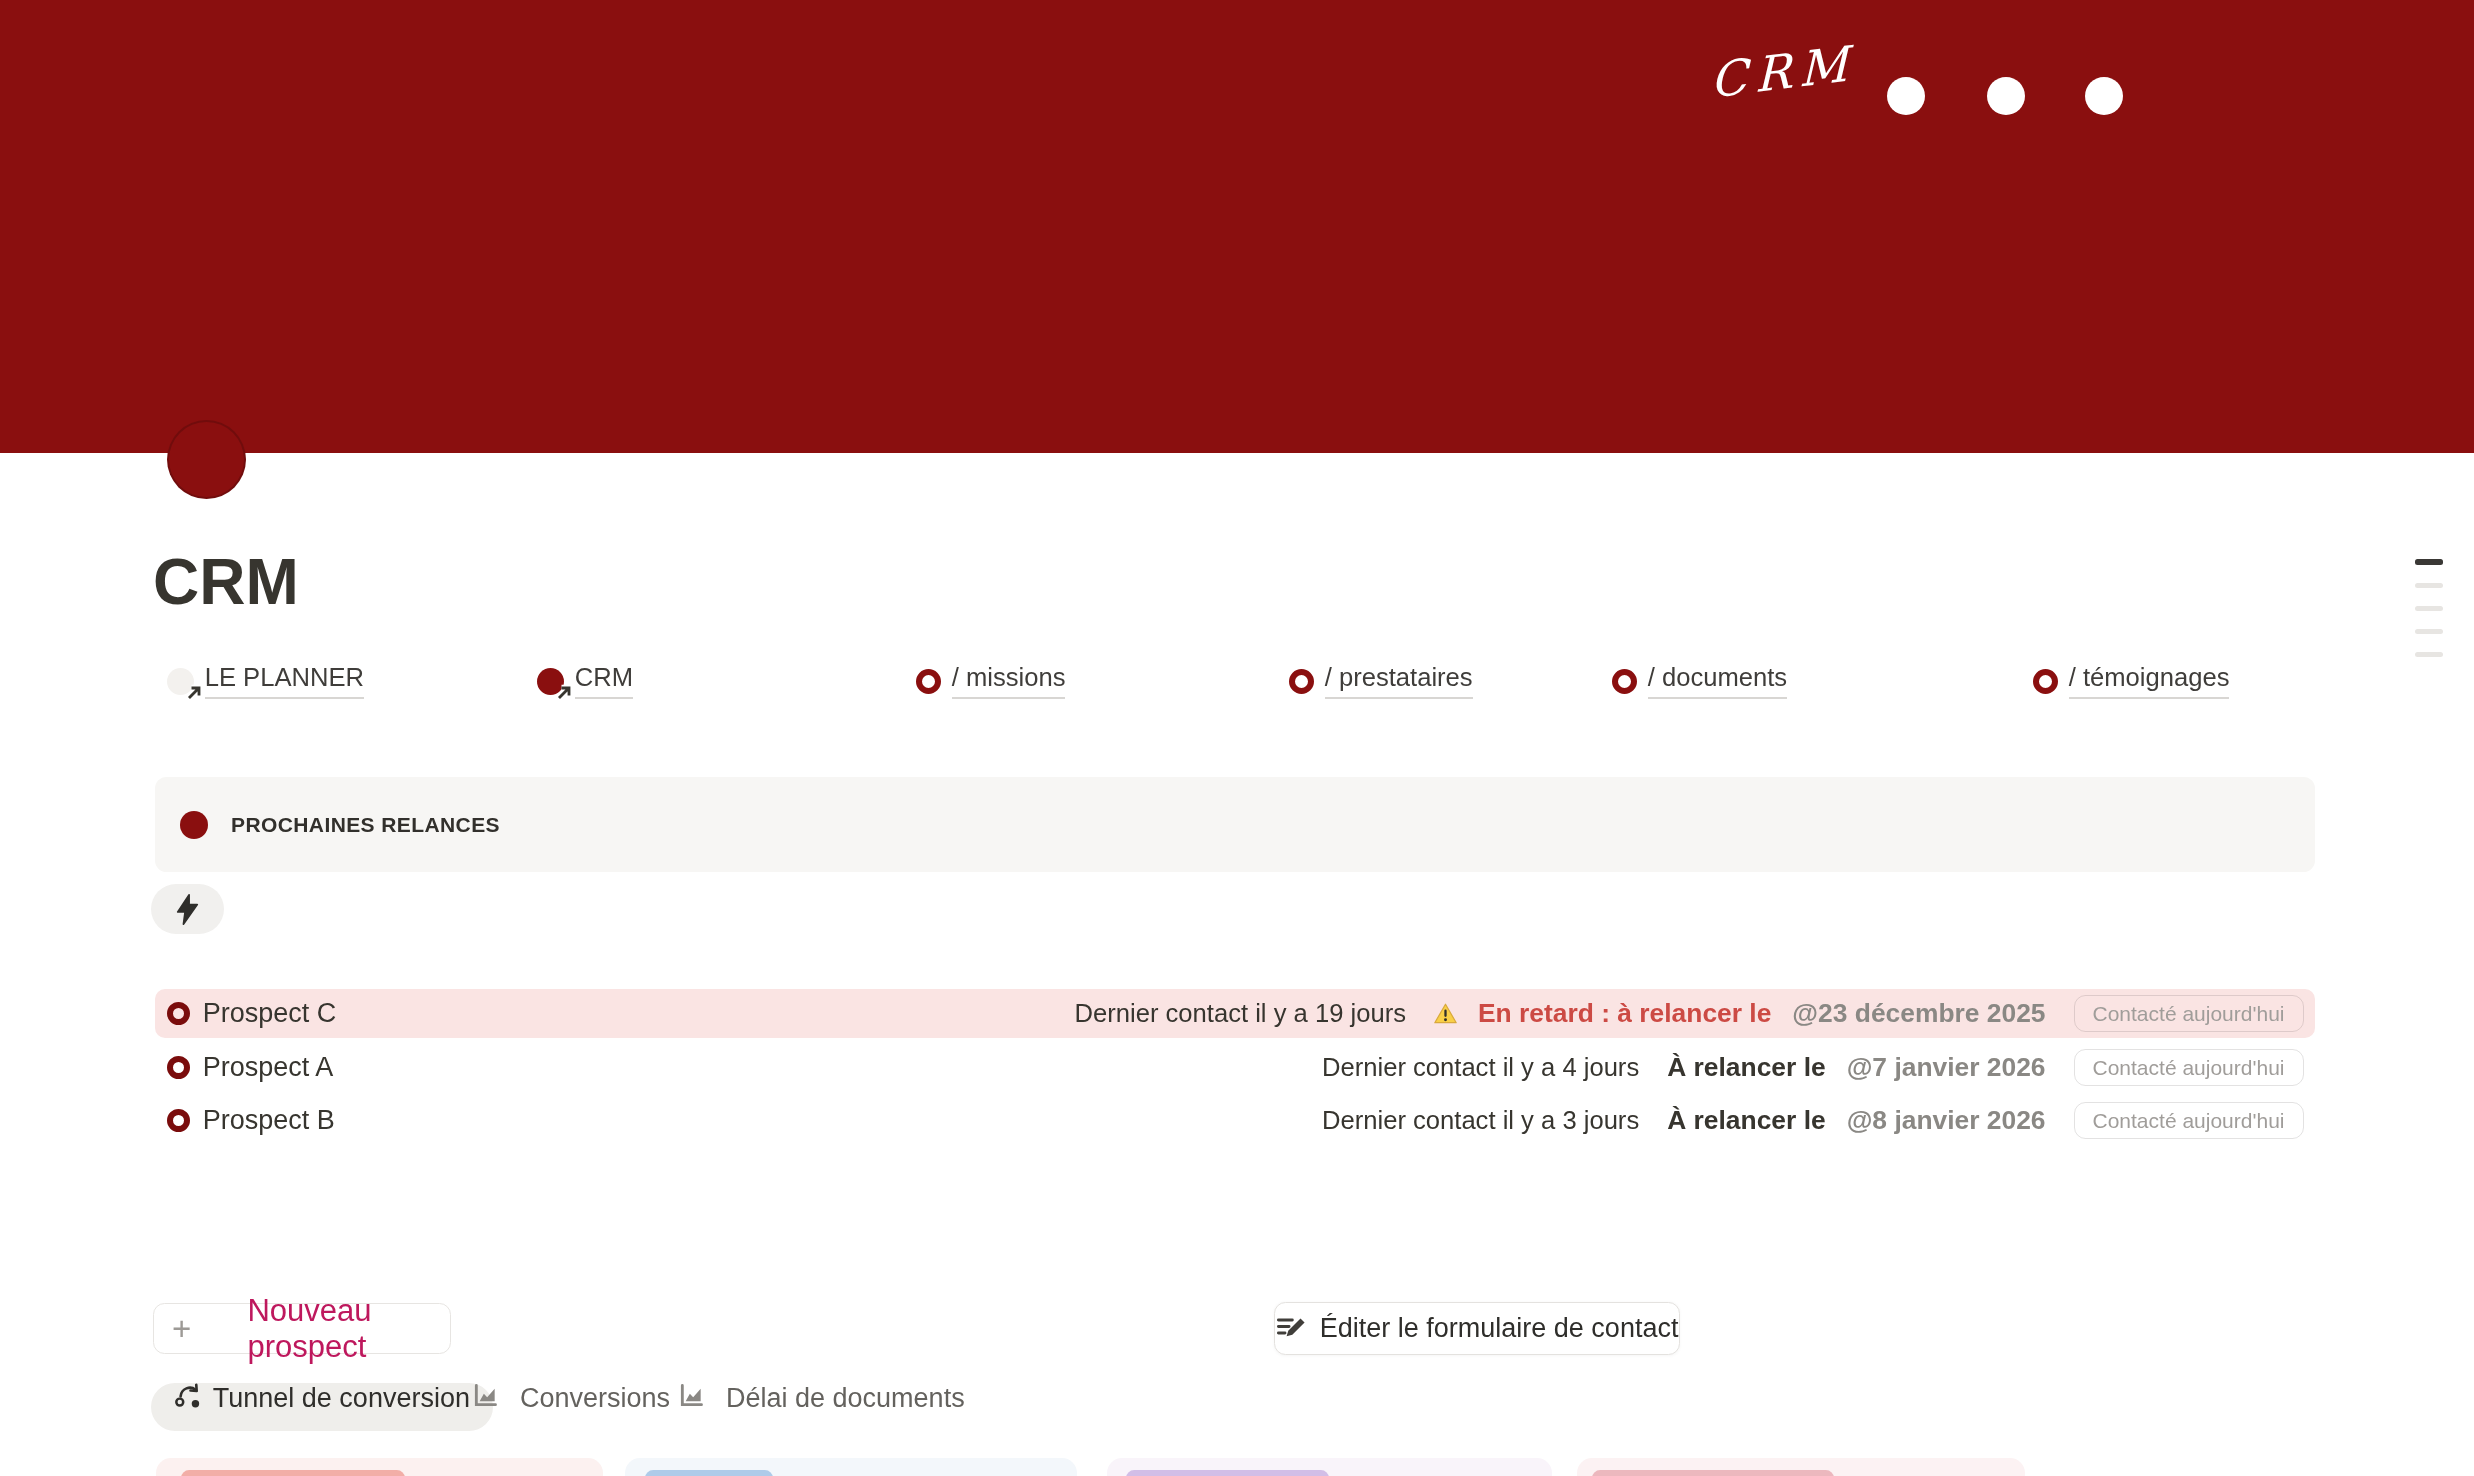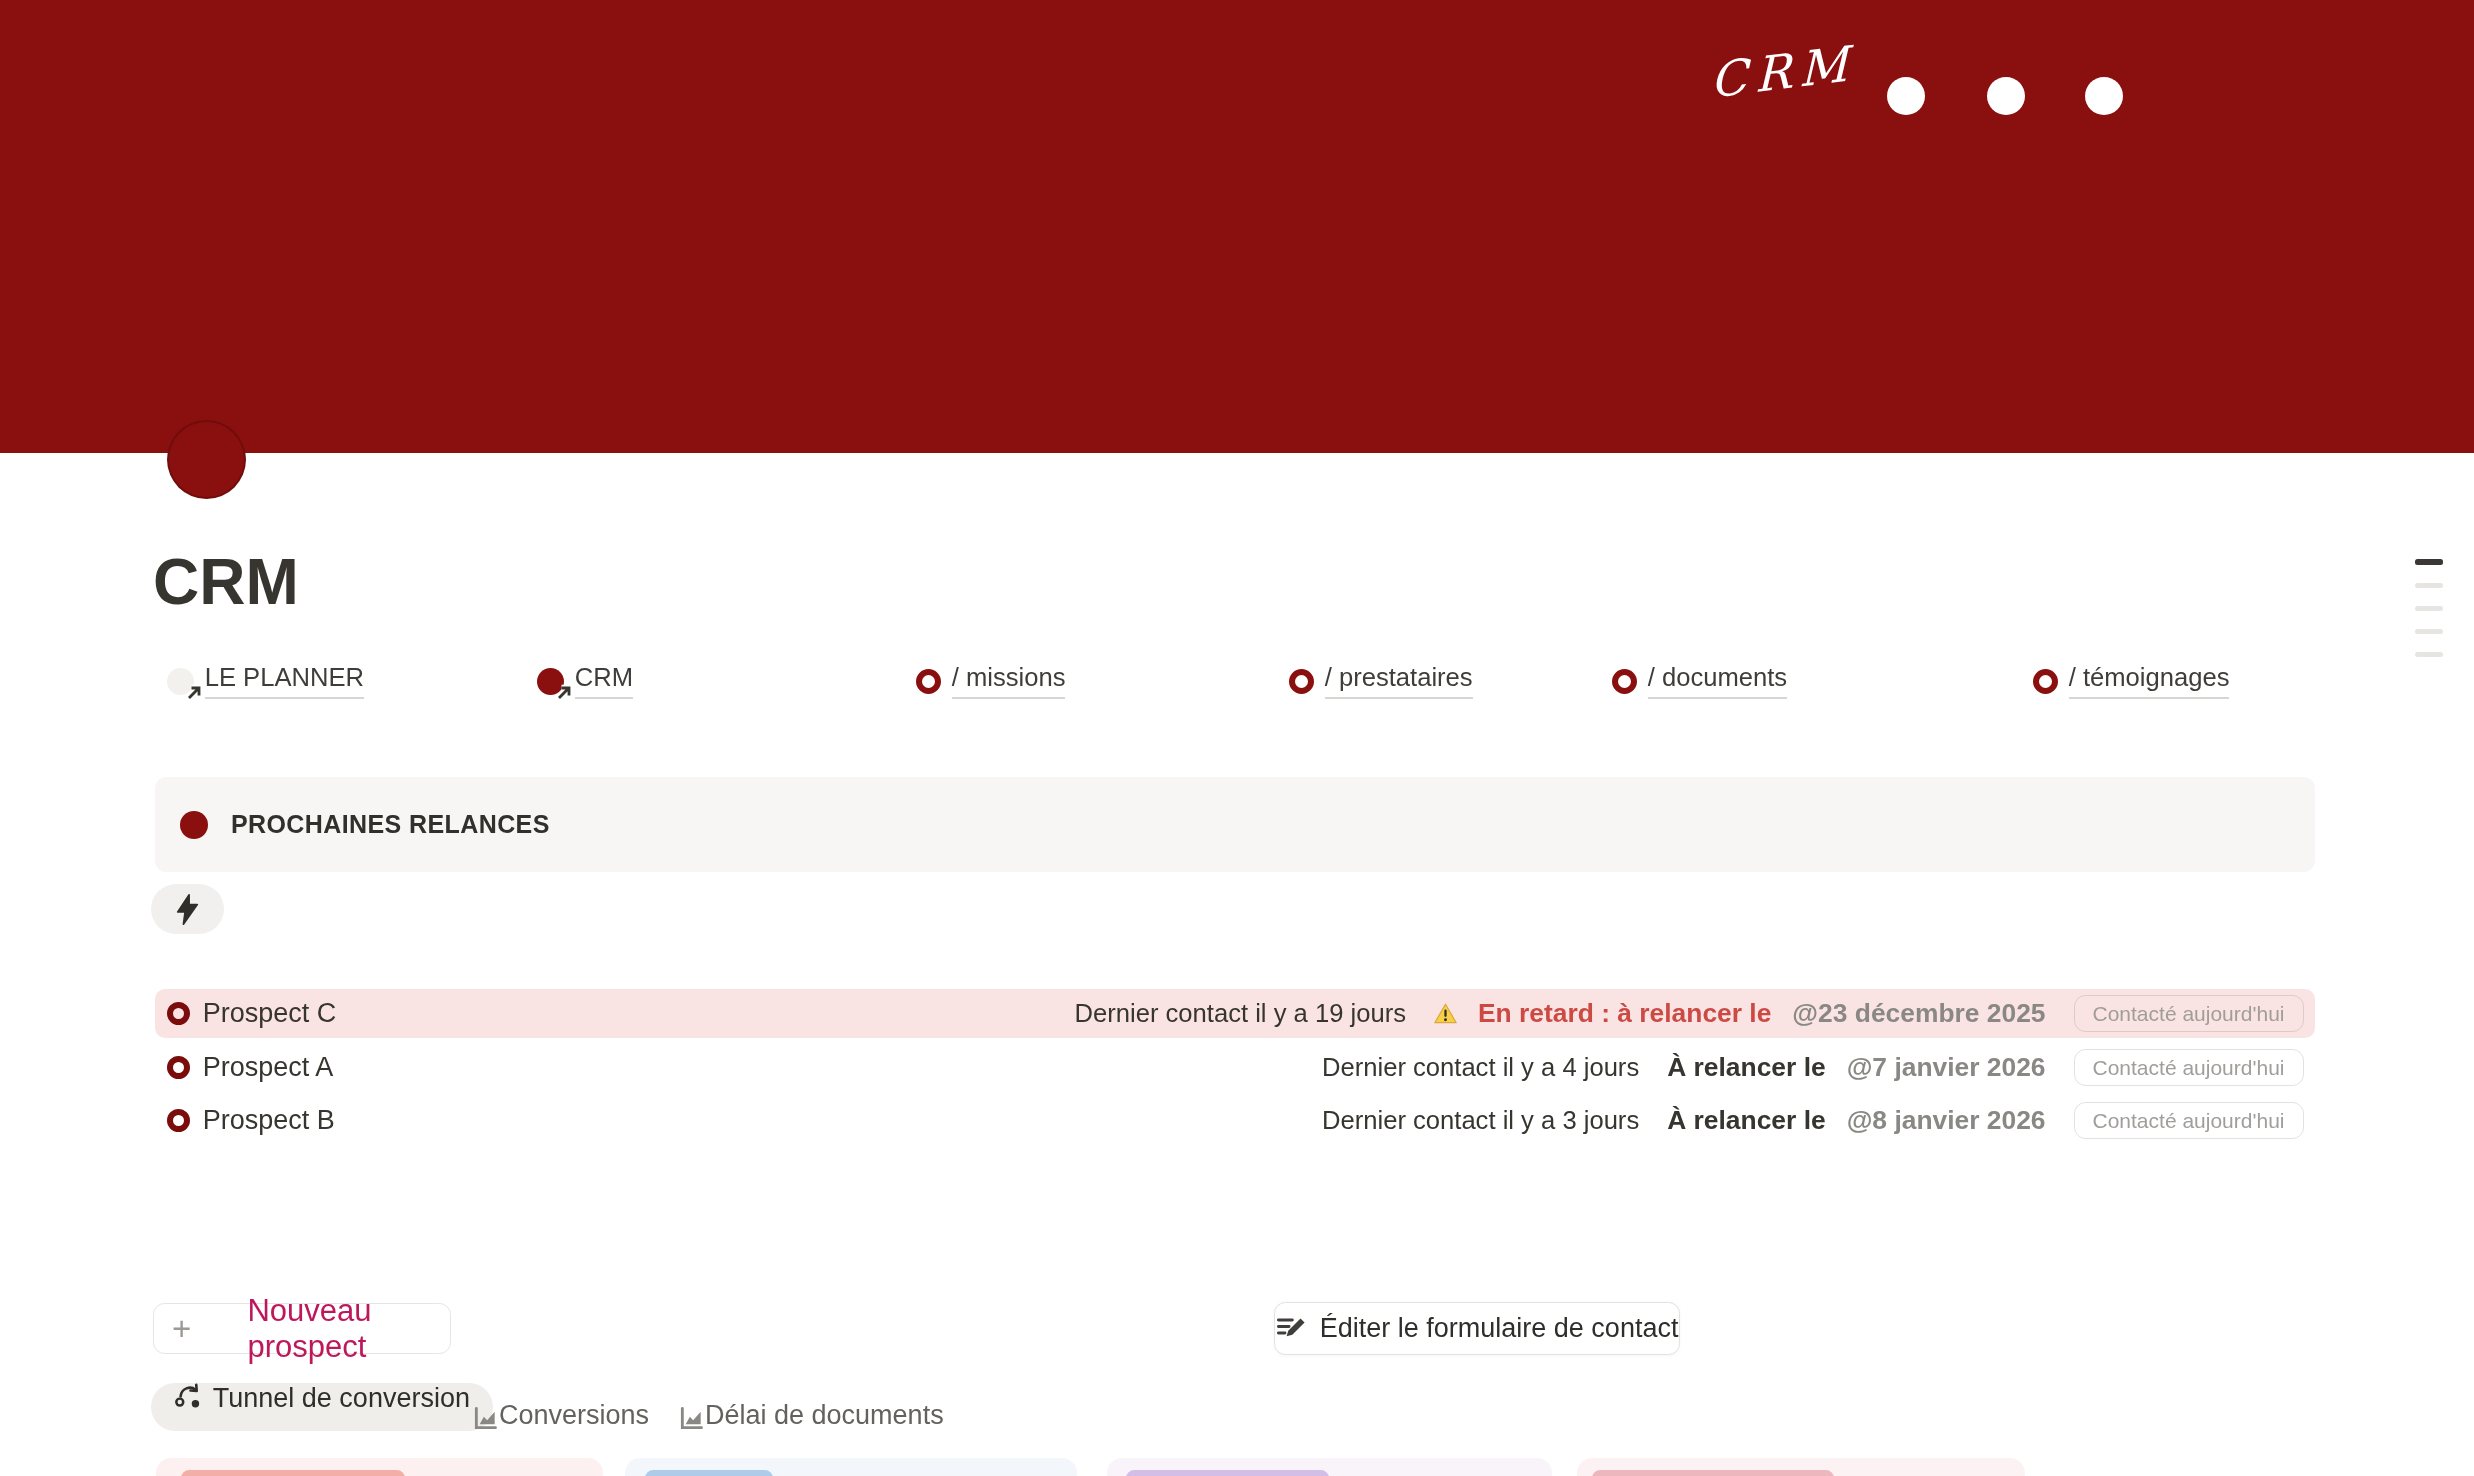--- a/index.html
+++ b/index.html
@@ -31,21 +31,21 @@
   .icon-circle.light{background:#F3F1EE;}
   .icon-circle.filled{background:var(--accent,#8A0F0F);}
   .icon-ring{width:25px;height:25px;border-radius:50%;border:6.6px solid var(--accent,#8A0F0F);box-sizing:border-box;flex:0 0 auto;}
   .arrow-out{position:absolute;right:-10px;bottom:-8.2px;}
   .n1{left:167px}.n2{left:537px}.n3{left:916px}.n4{left:1289px}.n5{left:1612px}.n6{left:2033px}
 
   
   .callout{position:absolute;left:155px;width:2160px;height:95px;background:var(--callout-bg,#F7F6F4);
     border-radius:11.5px;display:flex;align-items:center;}
   .callout .dot{width:28px;height:28px;border-radius:50%;background:var(--accent,#8A0F0F);margin:0 23px 0 25px;flex:0 0 auto;}
-  .callout .c-title{font-size:25px;font-weight:700;letter-spacing:0.4px;color:#32302C;}
+  .callout .c-title{font-size:21px;font-weight:700;letter-spacing:0.4px;color:#32302C;}
   .co1{top:777px}.co2{top:1176px}
 
   
   .zap-btn{position:absolute;left:151px;top:884px;width:73px;height:50px;border-radius:25px;
     background:#F1F0EE;display:flex;align-items:center;justify-content:center;cursor:pointer;}
 
   
   .p-row{position:absolute;left:155px;width:2160px;height:49px;border-radius:10px;
     display:flex;align-items:center;box-sizing:border-box;padding:0 11.5px 0 11.5px;margin-top:35px;}
   .p-row.pink{background:var(--row-pink,#FAE4E3);}
@@ -69,21 +69,21 @@
   .new-btn .nb-label{font-size:31px;color:#be185d;margin-left:43px;}
   .edit-btn{position:absolute;left:1274px;top:1302px;width:406px;height:53px;box-sizing:border-box;
     border:1.6px solid #E4E2DF;border-radius:11.5px;background:#fff;display:flex;align-items:center;
     justify-content:center;gap:13.2px;cursor:pointer;box-shadow:0 0.8px 3.3px rgba(0,0,0,0.04);}
   .edit-btn .eb-label{font-size:27px;font-weight:500;color:#2F2E2B;white-space:nowrap;}
 
   
   .tab-pill{position:absolute;left:151px;top:1383px;height:48px;border-radius:24px;background:#EFEEEB;
     display:flex;gap:12.4px;padding:0 23px;cursor:pointer;}
   .tab-pill .t-label{font-size:27px;font-weight:500;color:#2F2E2B;white-space:nowrap;}
-  .tab-flat{position:absolute;top:1383px;height:48px;display:flex;align-items:flex-end;gap:1px;cursor:pointer;}
+  .tab-flat{position:absolute;top:1383px;height:48px;display:flex;align-items:flex-start;gap:22px;cursor:pointer;}
   .tab-flat .t-label{font-size:27px;font-weight:500;color:#64625E;white-space:nowrap;}
   .t2{left:473px}.t3{left:679px}
 
   
   .f-card{position:absolute;top:1458px;height:74px;border-radius:15px 15px 0 0;}
   .f-bar{position:absolute;top:12.4px;height:66px;border-radius:8.2px 8.2px 0 0;}
   .fc1{left:156px;width:447px}.fc2{left:625px;width:452px}.fc3{left:1107px;width:445px}.fc4{left:1577px;width:448px}
   .fb1{left:25px;width:224px}.fb2{left:20px;width:128px}.fb3{left:19px;width:203px}.fb4{left:15px;width:242px}
 
   svg{display:block;}

